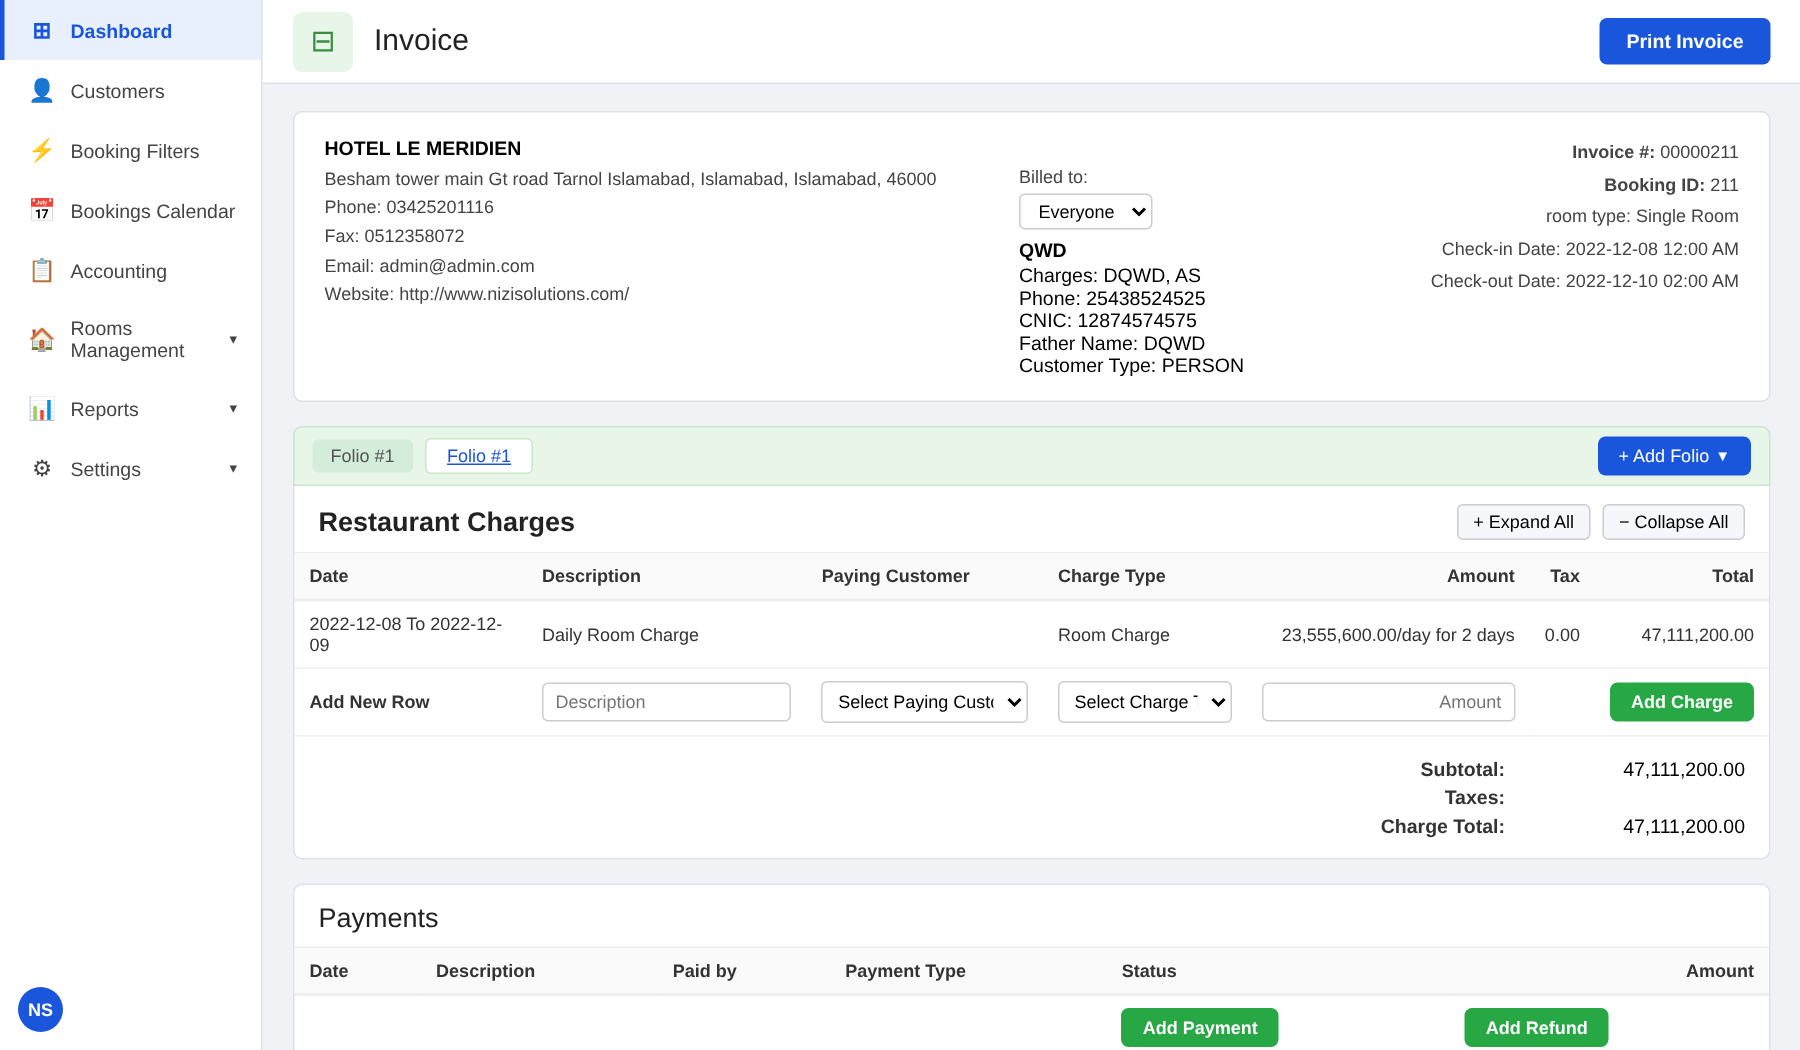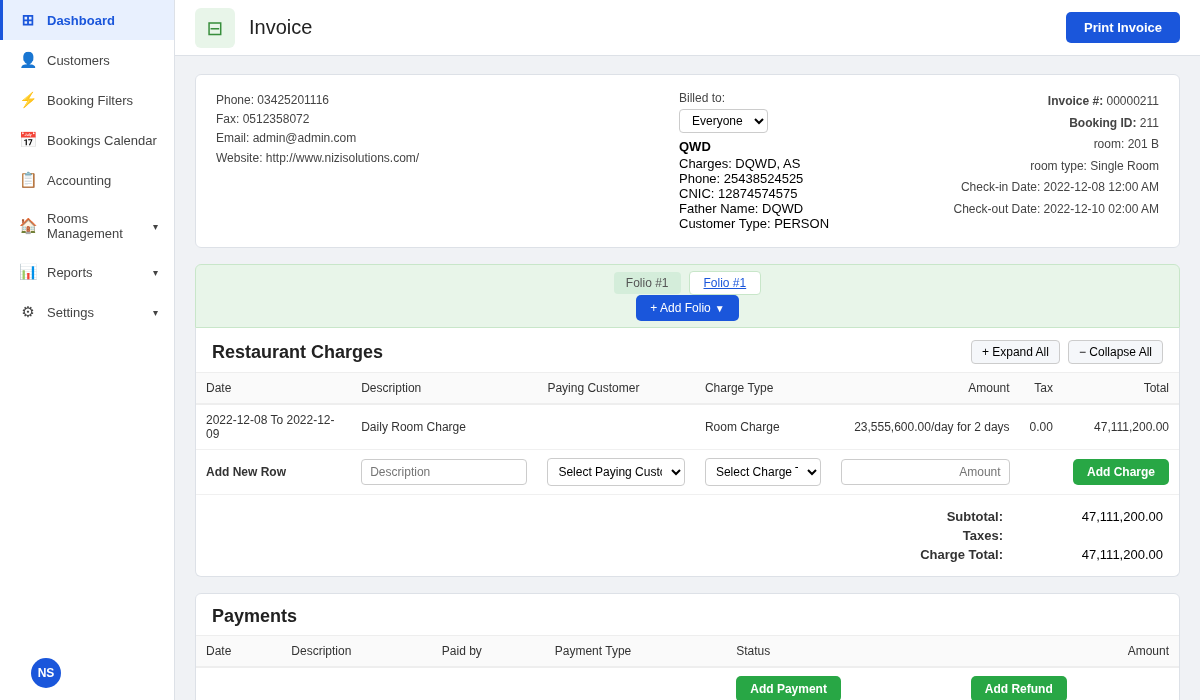--- a/index.html
+++ b/index.html
@@ -33,21 +33,21 @@
     }
     .sidebar-icon { font-size: 15px; width: 18px; text-align: center; }
     .sidebar-avatar {
       width: 30px; height: 30px;
       background: #1a56db;
       border-radius: 50%;
       display: flex; align-items: center; justify-content: center;
       color: #fff;
       font-weight: bold;
       font-size: 12px;
-      margin: auto 16px 12px 31px;
+      margin: auto 16px 12px 12px;
     }
     .sidebar-spacer { flex: 1; }
 
     
     .main {
       flex: 1;
       display: flex;
       flex-direction: column;
       overflow-y: auto;
       height: 700px;
@@ -119,34 +119,33 @@
     .info-col-right { text-align: right; min-width: 260px; font-size: 12px; color: #444; line-height: 1.8; }
     .info-col-right strong { font-weight: 700; }
     .billed-to-label { font-size: 12px; color: #444; margin-bottom: 4px; }
     .billed-select {
       border: 1px solid #ccc;
       border-radius: 4px;
       padding: 3px 8px;
       font-size: 12px;
       background: #fff;
     }
-    .billed-col { min-width: 200px; }
+    .billed-col { min-width: 200px; margin-top: 20px; }
     .billed-col h4 { font-size: 13px; font-weight: 700; margin: 6px 0 2px; }
 
     
     .folio-tabs {
       background: #e8f5e9;
       border: 1px solid #c8e6c9;
       border-radius: 6px 6px 0 0;
       display: flex;
       align-items: center;
       padding: 6px 12px;
       margin-bottom: 0;
       justify-content: space-between;
-      flex-direction: column;
     }
     .folio-tab {
       background: #fff;
       border: 1px solid #c8e6c9;
       border-radius: 4px;
       padding: 4px 14px;
       font-size: 12px;
       cursor: pointer;
       color: #1a56db;
       text-decoration: underline;
@@ -188,21 +187,21 @@
       border-radius: 4px;
       padding: 4px 10px;
       font-size: 12px;
       cursor: pointer;
     }
 
     table { width: 100%; border-collapse: collapse; }
     th {
       text-align: left;
       font-size: 12px;
-      font-weight: 400;
+      font-weight: 700;
       padding: 8px 10px;
       border-bottom: 2px solid #eee;
       color: #333;
       background: #fafafa;
     }
     th.right, td.right { text-align: right; }
     td {
       padding: 8px 10px;
       font-size: 12px;
       color: #333;
@@ -249,21 +248,21 @@
     .subtotal-label { font-weight: 600; color: #333; min-width: 130px; text-align: right; }
     .subtotal-val { min-width: 120px; text-align: right; font-size: 13px; }
 
     
     .payments-section {
       background: #fff;
       border: 1px solid #dde1e7;
       border-radius: 6px;
       margin-bottom: 16px;
     }
-    .payments-title { font-size: 18px; font-weight: 700; color: #222; padding: 12px 16px 8px; border-bottom: 1px solid #eee; }
+    .payments-title { font-size: 18px; font-weight: 400; color: #222; padding: 12px 16px 8px; border-bottom: 1px solid #eee; }
     .payment-total-row {
       display: flex;
       justify-content: flex-end;
       gap: 40px;
       padding: 10px 16px;
       font-size: 13px;
       font-weight: 600;
     }
   </style>
 </head>
@@ -321,20 +320,22 @@
   <div class="header">
     <div class="header-icon">⊟</div>
     <span class="header-title">Invoice</span>
     <button class="btn-primary">Print Invoice</button>
   </div>
 
   <div class="content">
 
     <div class="invoice-info">
       <div class="info-col">
+        <h3>HOTEL LE MERIDIEN</h3>
+        <p>Besham tower main Gt road Tarnol Islamabad, Islamabad, Islamabad, 46000</p>
         <p>Phone: 03425201116</p>
         <p>Fax: 0512358072</p>
         <p>Email: admin@admin.com</p>
         <p>Website: http://www.nizisolutions.com/</p>
       </div>
       <div class="billed-col">
         <div class="billed-to-label">Billed to:</div>
         <select class="billed-select">
           <option>Everyone</option>
         </select>
@@ -347,21 +348,20 @@
       </div>
       <div class="info-col-right">
         <div>
           <strong>Invoice #:</strong>
           <span>00000211</span>
         </div>
         <div>
           <strong>Booking ID:</strong>
           <span>211</span>
         </div>
-        <div>room: 201 B</div>
         <div>room type: Single Room</div>
         <div>Check-in Date: 2022-12-08 12:00 AM</div>
         <div>Check-out Date: 2022-12-10 02:00 AM</div>
       </div>
     </div>
 
     <div class="folio-tabs">
       <div style="display:flex; gap:8px; align-items:center;">
         <div style="font-size:12px; color:#555; padding:4px 12px; background:#d4edda; border-radius:4px;">
           <span>Folio #1</span>

